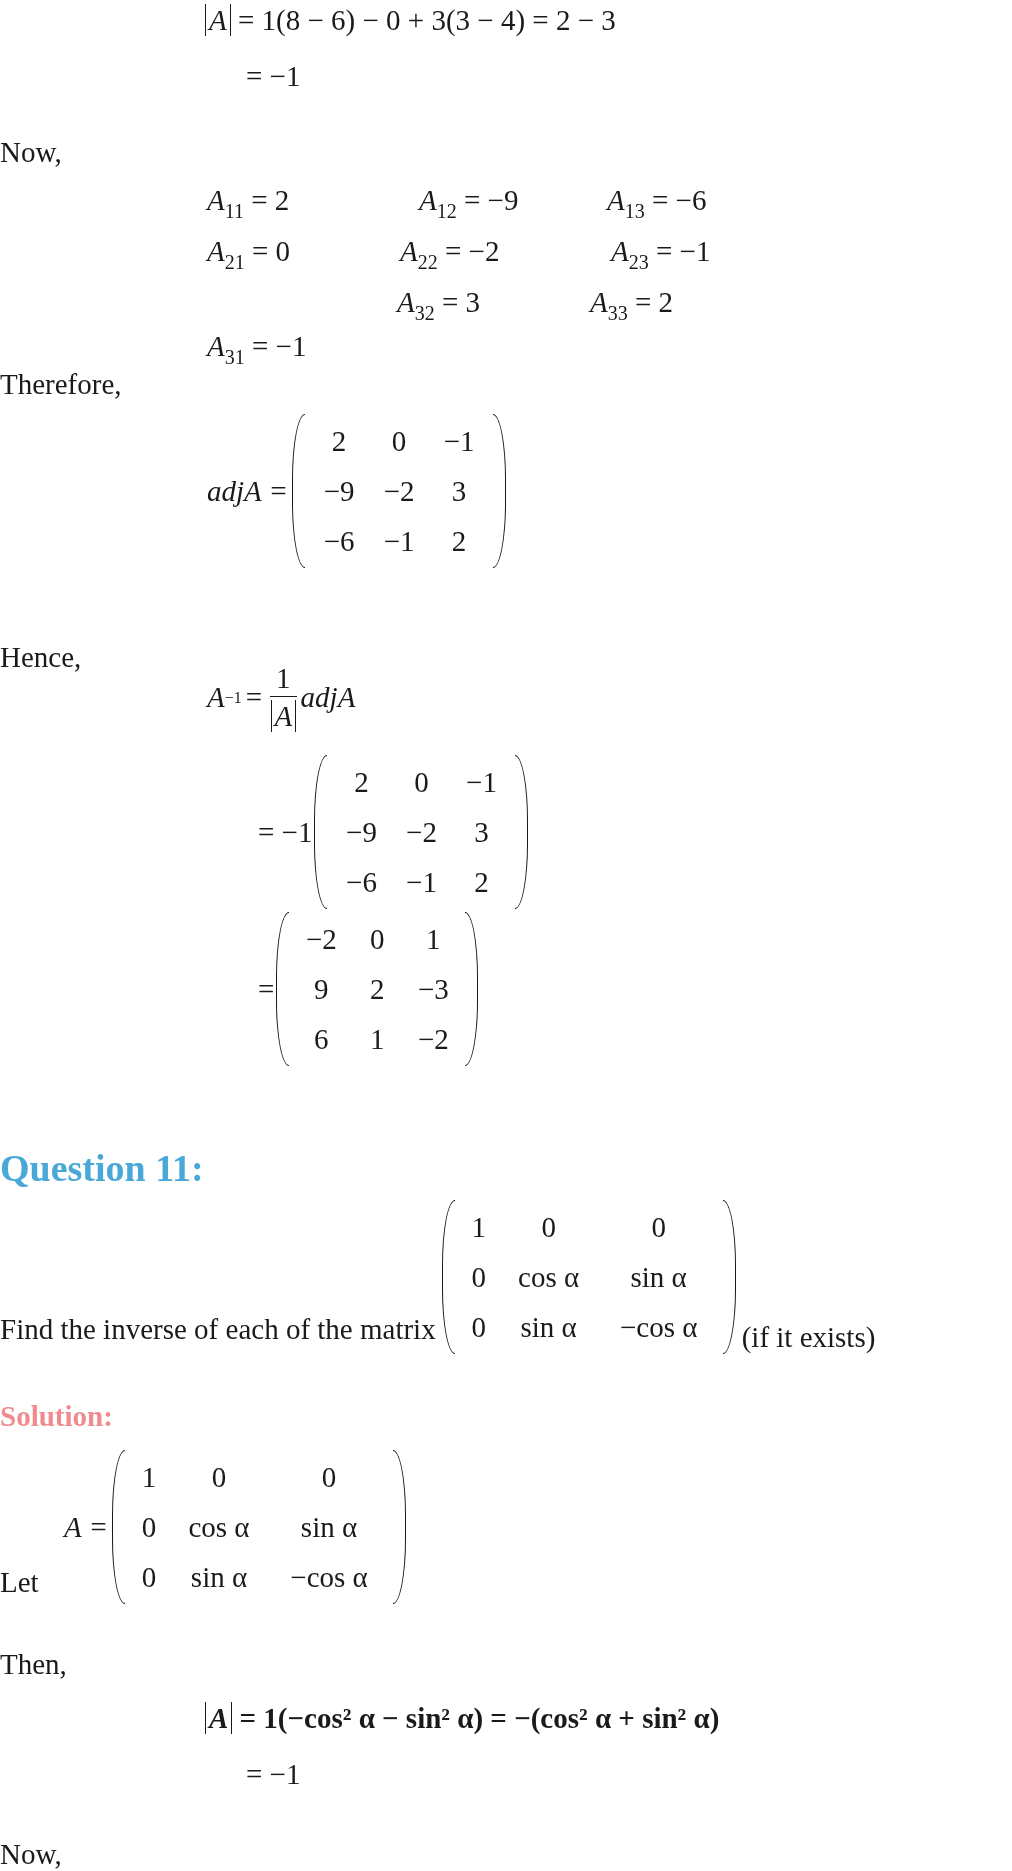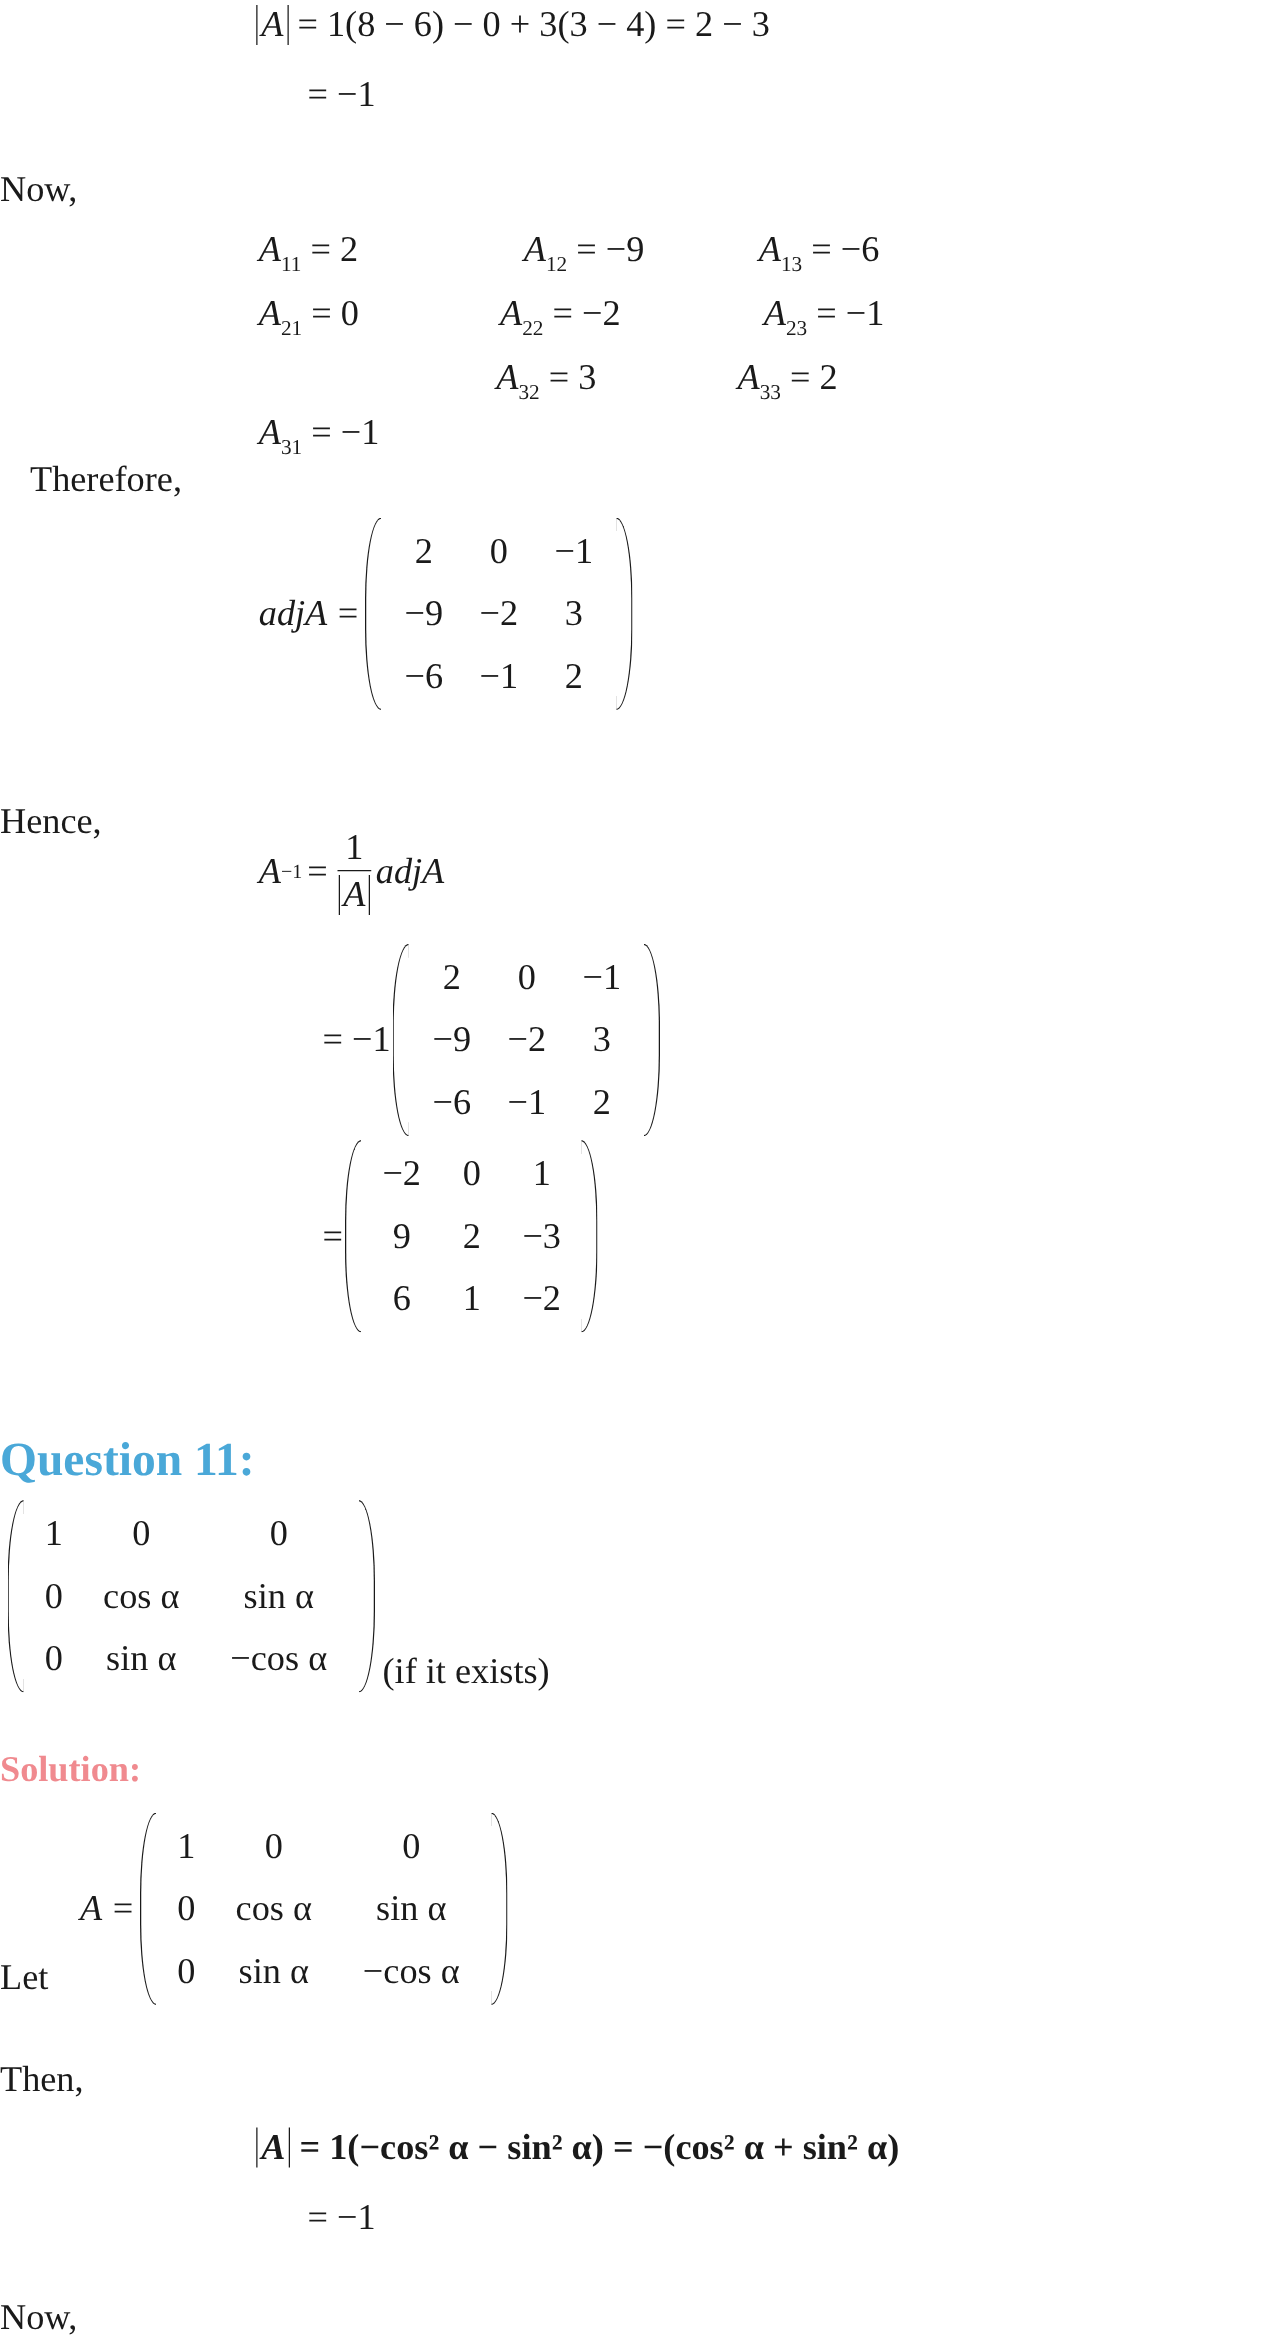--- a/index.html
+++ b/index.html
@@ -4,21 +4,21 @@
 <style>
   html, body { margin: 0; padding: 0; background: #ffffff; }
   body { width: 1012px; height: 1871px; position: relative; overflow: hidden;
          font-family: "Liberation Serif", "DejaVu Serif", serif; color: #1a1a1a; }
   .abs { position: absolute; white-space: nowrap; }
   .txt { font-size: 29px; }
   .math { font-size: 29px; }
   .it { font-style: italic; }
   .heading-q { font-weight: bold; font-size: 38px; color: #4aa8d8; }
   .heading-s { font-weight: bold; font-size: 29px; color: #f08a8f; }
-  .sub { font-size: 17px; vertical-align: -8px; font-style: normal; }
+  .sub { font-size: 20px; vertical-align: -8px; font-style: normal; }
   .sup { font-size: 16px; vertical-align: 14px; }
   .bar { border-left: 1.5px solid #1a1a1a; border-right: 1.5px solid #1a1a1a; padding: 0 3px; }
 
   
   .matrix { display: inline-flex; align-items: stretch; vertical-align: middle; }
   .paren { width: 12px; border: 1.5px solid #1a1a1a; }
   .paren.l { border-right: none; border-radius: 14px 0 0 14px / 70px 0 0 70px; }
   .paren.r { border-left: none; border-radius: 0 14px 14px 0 / 0 70px 70px 0; }
   .mgrid { display: grid; grid-auto-rows: 50px; align-items: center; padding: 2px 4px; }
   .mgrid.c3 { grid-template-columns: repeat(3, 60px); }
@@ -44,21 +44,21 @@
 <div class="abs math" style="left:607px; top:184px;"><span class="it">A</span><span class="sub">13</span> <span>= −6</span></div>
 
 <div class="abs math" style="left:207px; top:235px;"><span class="it">A</span><span class="sub">21</span> <span>= 0</span></div>
 <div class="abs math" style="left:400px; top:235px;"><span class="it">A</span><span class="sub">22</span> <span>= −2</span></div>
 <div class="abs math" style="left:611px; top:235px;"><span class="it">A</span><span class="sub">23</span> <span>= −1</span></div>
 
 <div class="abs math" style="left:207px; top:298px;margin-top:32px;"><span class="it">A</span><span class="sub">31</span> <span>= −1</span></div>
 <div class="abs math" style="left:397px; top:286px;"><span class="it">A</span><span class="sub">32</span> <span>= 3</span></div>
 <div class="abs math" style="left:590px; top:286px;"><span class="it">A</span><span class="sub">33</span> <span>= 2</span></div>
 
-<div class="abs txt" style="left:0px; top:368px;margin-left:24px;">Therefore,</div>
+<div class="abs txt" style="left:0px; top:368px;">Therefore,</div>
 
 <div class="abs math" style="left:207px; top:414px; display:flex; align-items:center;">
   <span class="it" style="margin-right:4px;">adjA =</span>
   <div class="matrix">
     <div class="paren l"></div>
     <div class="mgrid c3">
       <span class="cell">2</span>
         <span class="cell">0</span>
         <span class="cell">−1</span>
       <span class="cell">−9</span>
@@ -119,20 +119,21 @@
         <span class="cell">1</span>
         <span class="cell">−2</span>
     </div>
     <div class="paren r"></div>
   </div>
 </div>
 
 <div class="abs heading-q" style="left:0px; top:1146px;">Question 11:</div>
 
 <div class="abs txt" style="left:0px; top:1200px; display:flex; align-items:flex-end;">
+  <span style="margin-bottom:8px;">Find the inverse of each of the matrix</span>
   <div class="matrix" style="margin:0 6px;">
     <div class="paren l"></div>
     <div class="mgrid trig">
       <span class="cell">1</span>
         <span class="cell">0</span>
         <span class="cell">0</span>
       <span class="cell">0</span>
         <span class="cell">cos α</span>
         <span class="cell">sin α</span>
       <span class="cell">0</span>

